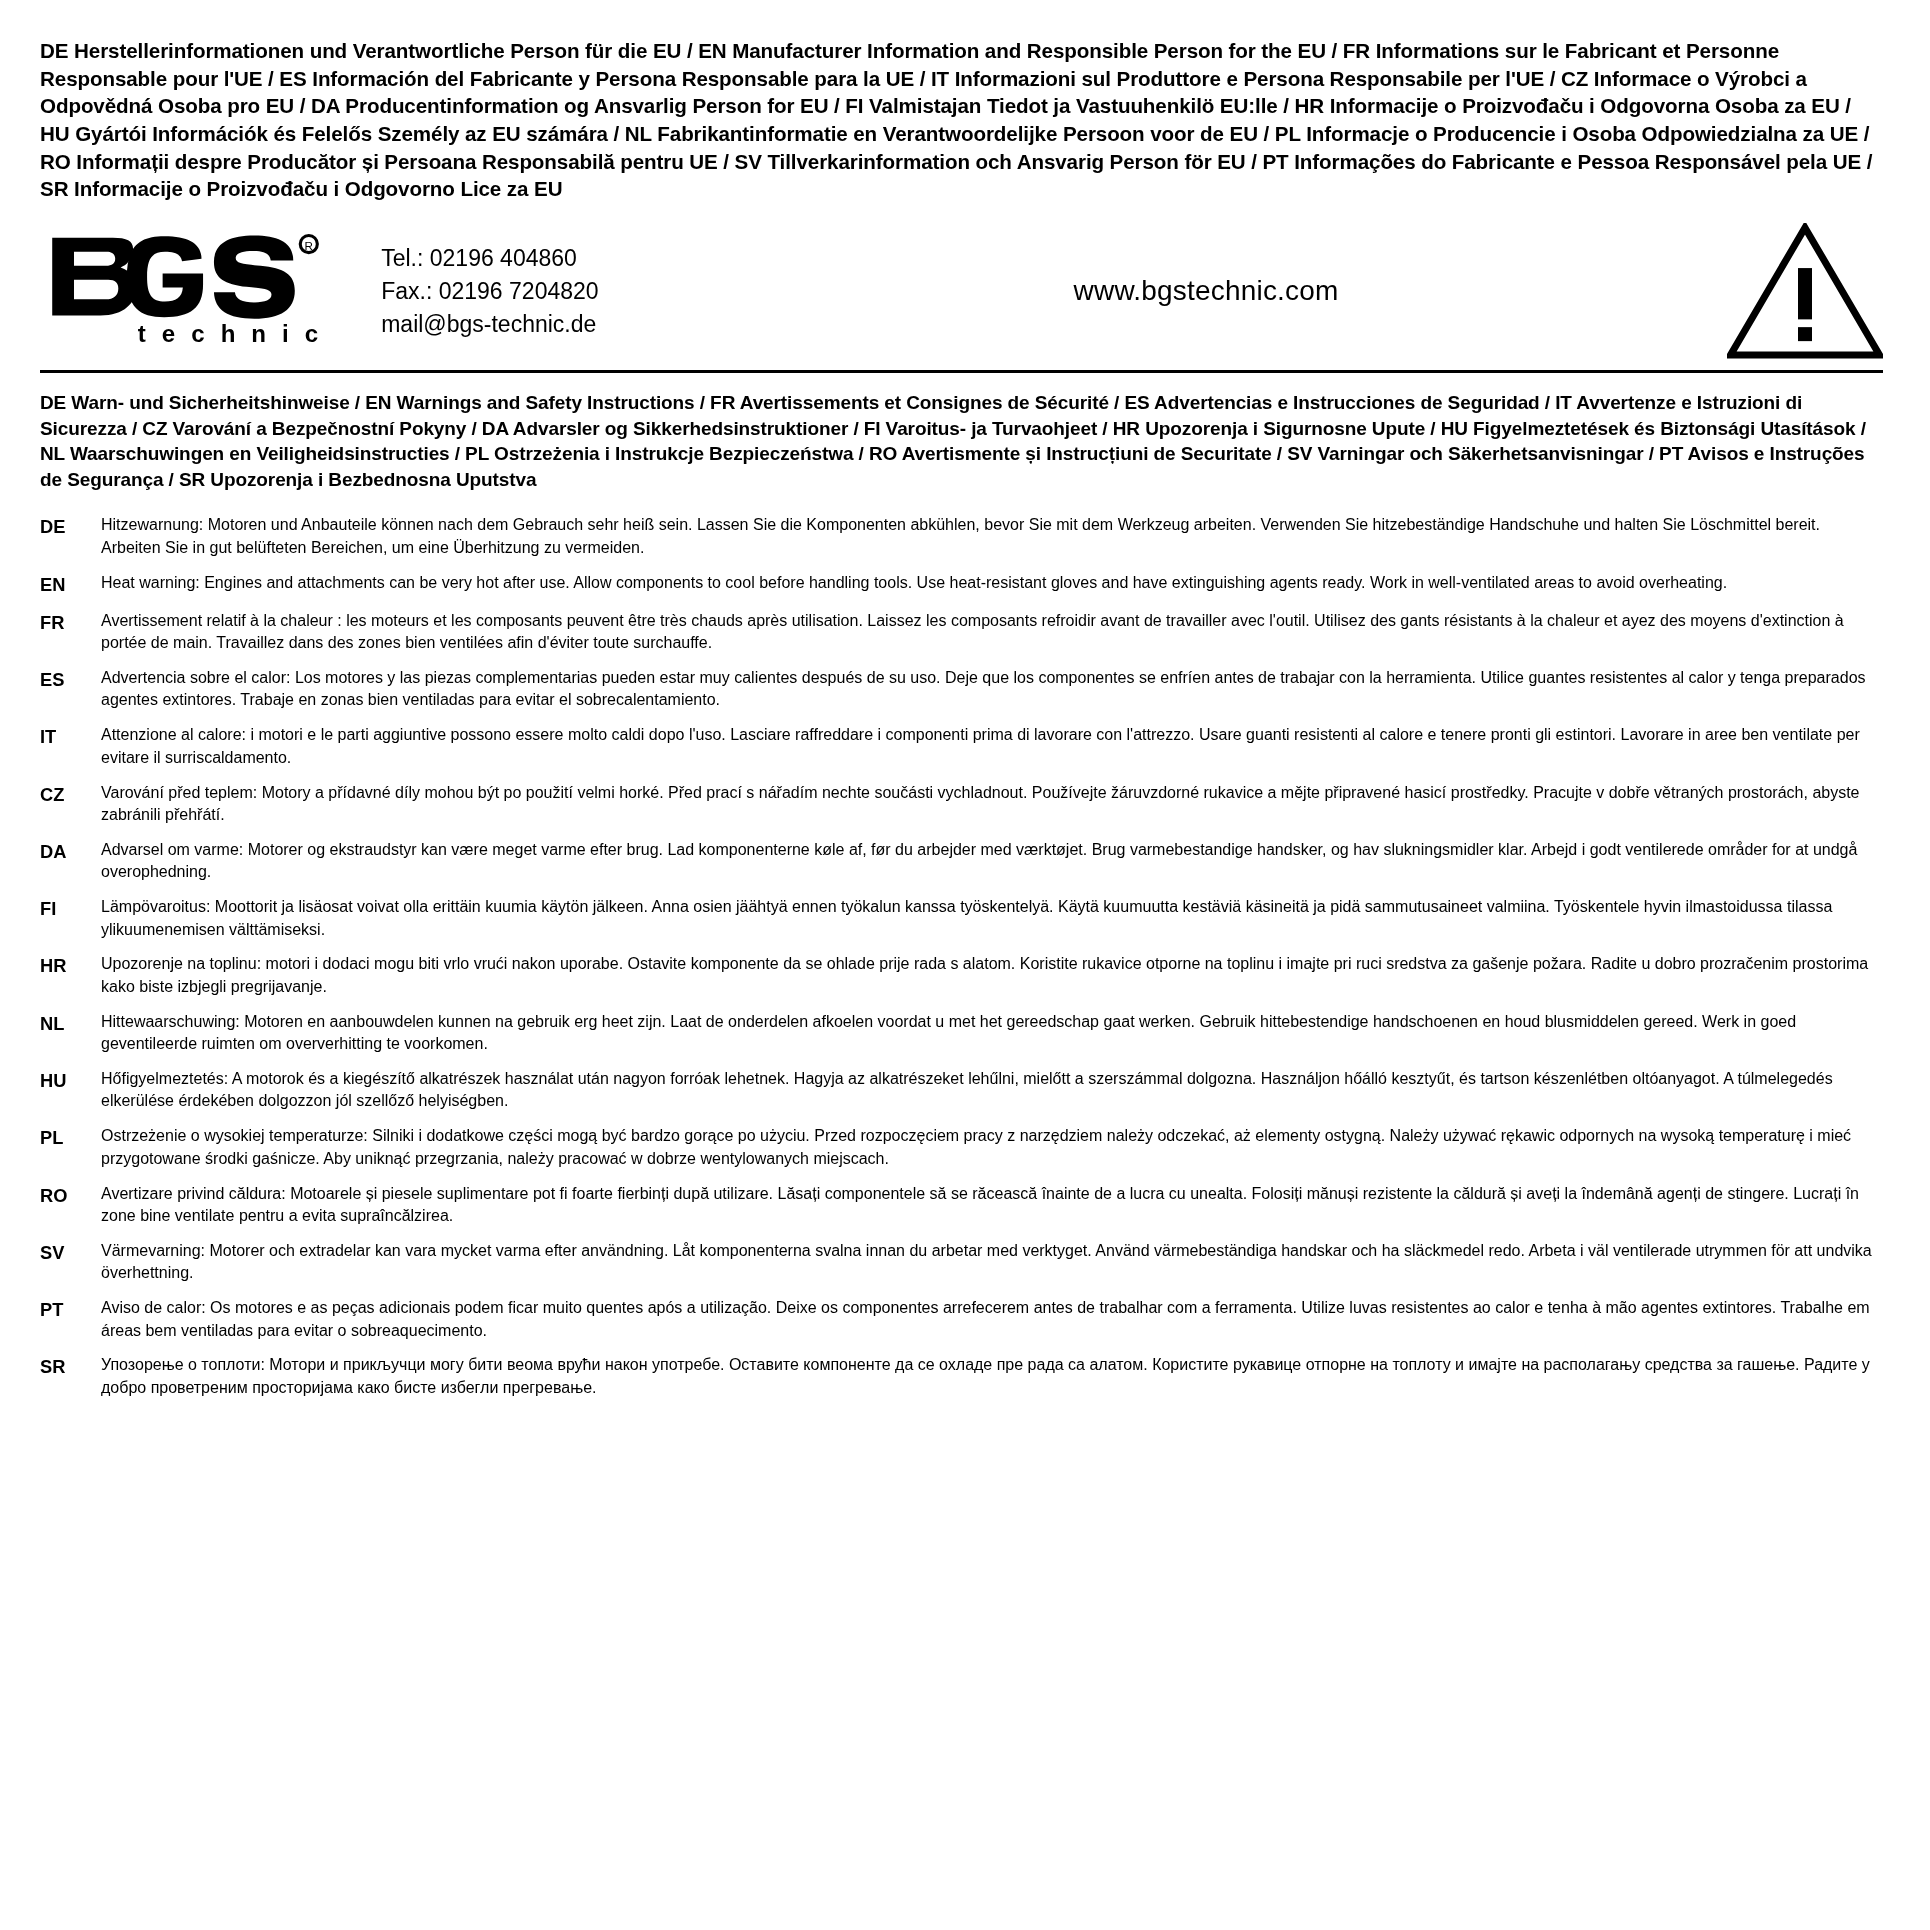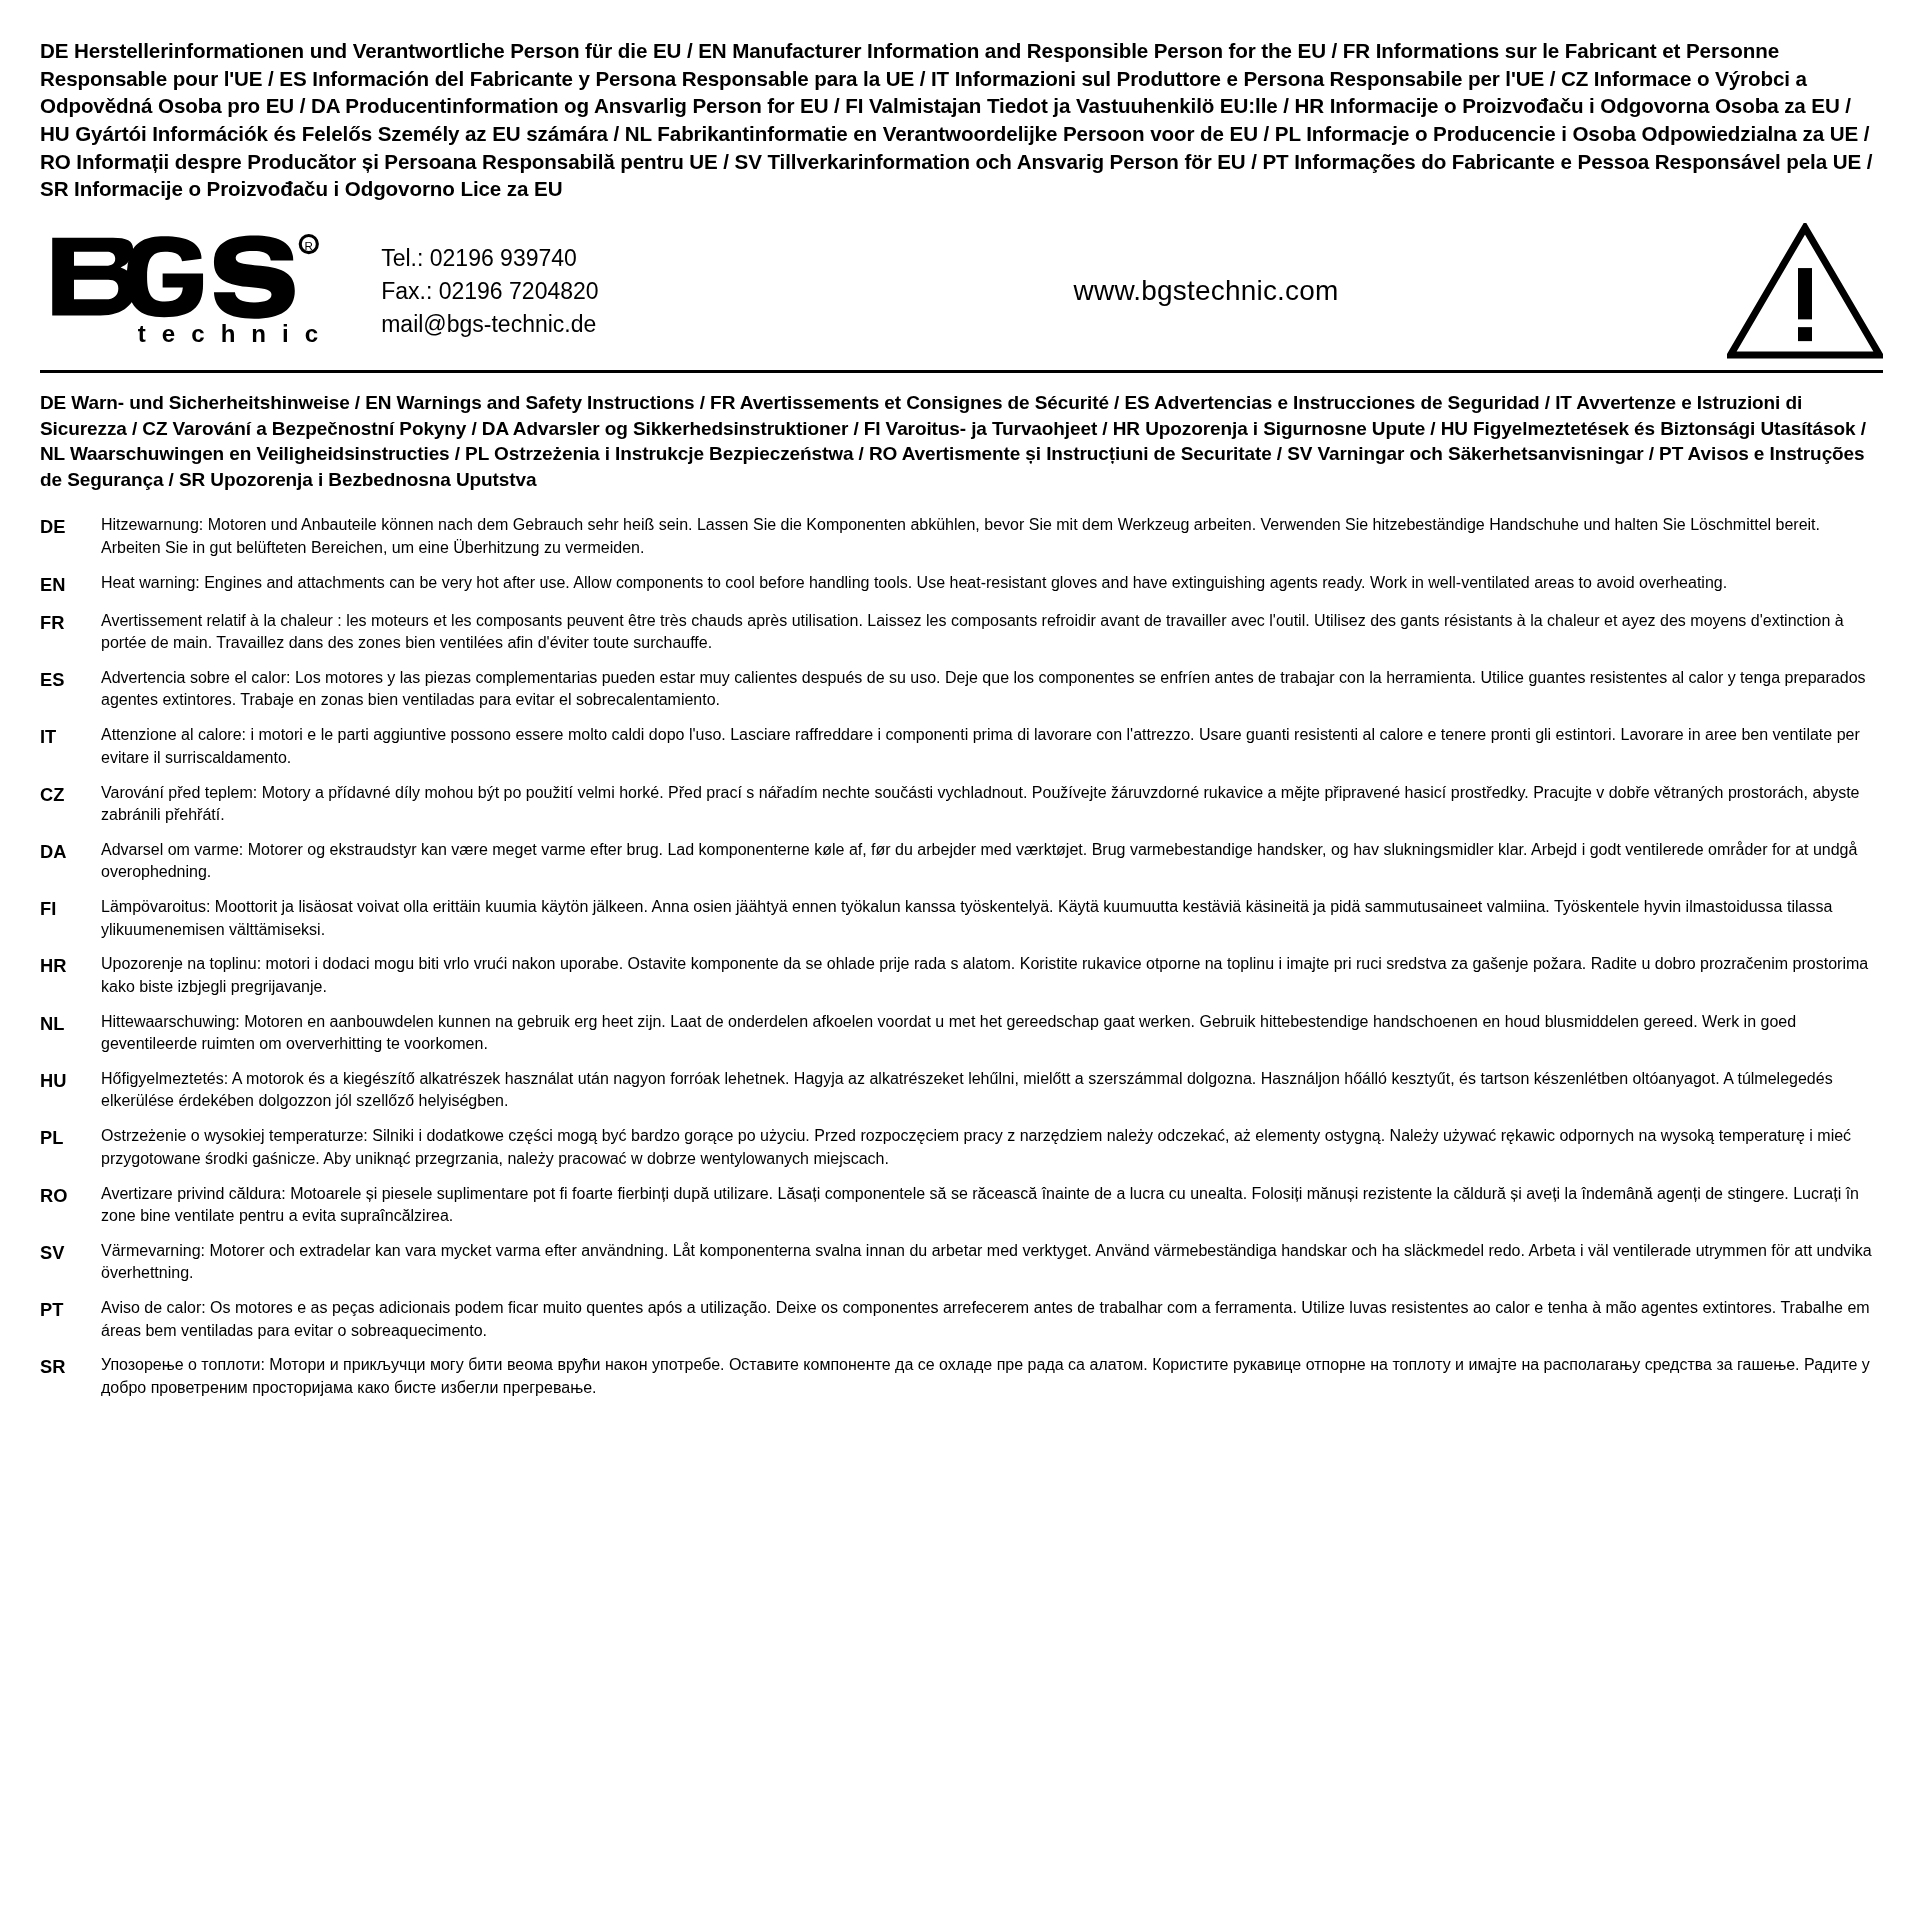--- a/index.html
+++ b/index.html
@@ -134,21 +134,21 @@
 
           <circle cx="338" cy="14" r="11" fill="none" stroke="#000" stroke-width="4"></circle>
           <text x="338" y="21" font-family="Liberation Sans, sans-serif" font-size="15" text-anchor="middle" fill="#000">R</text>
 
           <text x="118" y="140" font-family="Liberation Sans, sans-serif" font-size="31" font-weight="bold" letter-spacing="6" fill="#000">t e c h n i c</text>
         </svg>
       </div>
     </div>
 
 
-    <div class="contact-block">Tel.: 02196 939740
+    <div class="contact-block">Tel.: 02196 404860
 Fax.: 02196 7204820
 mail@bgs-technic.de</div>
 
     <div class="website">www.bgstechnic.com</div>
 
     <div class="warning-triangle">
       <svg width="156" height="136" viewBox="0 0 200 175" xmlns="http://www.w3.org/2000/svg" aria-hidden="true">
         <path d="M100 6 L196 170 L4 170 Z" fill="none" stroke="#000" stroke-width="9" stroke-linejoin="miter"></path>
         <rect x="91" y="58" width="18" height="66" fill="#000"></rect>
         <rect x="91" y="134" width="18" height="18" fill="#000"></rect>

